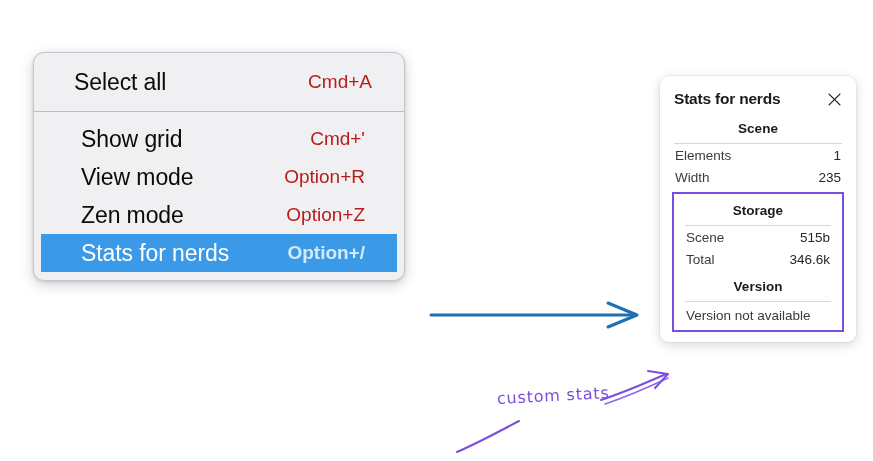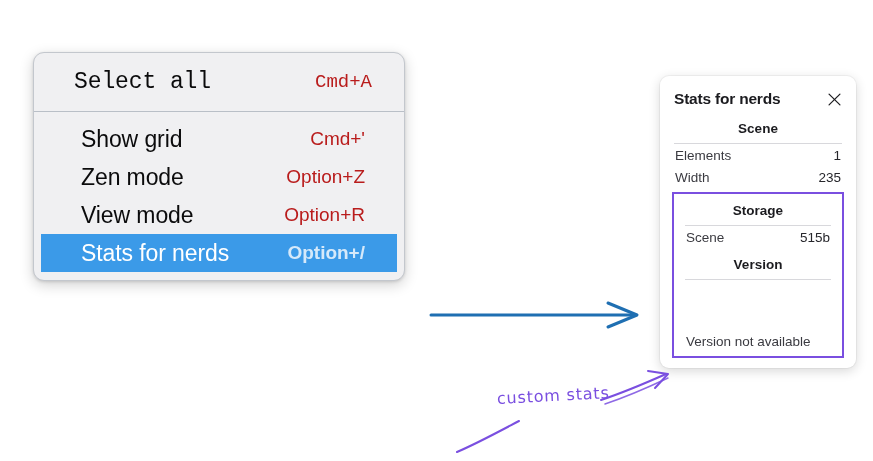--- a/index.html
+++ b/index.html
@@ -32,21 +32,21 @@
     background: #f0f0f2;
     border-radius: 11px;
     border: 1px solid #c3c7cd;
     box-shadow: 0 4px 14px rgba(0,0,0,0.18), 0 1px 3px rgba(0,0,0,0.12);
     overflow: hidden;
     box-sizing: border-box;
   }
   .menu-section {
     padding: 8px 7px;
   }
-  .menu-section.section-top { padding: 10px 0 10px; font-family: Liberation Mono, monospace; }
+  .menu-section.section-top { padding: 10px 0 10px; }
   .menu-divider {
     height: 1px;
     background: #b9bfc7;
     width: 100%;
   }
   .menu-item {
     display: flex;
     align-items: center;
     justify-content: space-between;
     padding: 5px 32px 5px 40px;
@@ -130,21 +130,20 @@
     margin: 4px 0 0 0;
     padding: 0 9px 6px;
     box-sizing: border-box;
   }
   #custom-stats-box .sec-heading { }
   .version-text {
     font-size: 13.5px;
     color: #3a3a40;
     padding: 6px 3px 1px;
     white-space: nowrap;
-    margin-top: 48px;
   }
 
   
   #annotations {
     position: absolute;
     inset: 0;
     pointer-events: none;
   }
   #annot-text {
     position: absolute;
@@ -174,26 +173,26 @@
     </div>
 
     <div class="menu-divider"></div>
 
     <div class="menu-section">
       <div class="menu-item">
         <span class="mi-label">Show grid</span>
         <span class="mi-shortcut">Cmd+'</span>
       </div>
       <div class="menu-item">
+        <span class="mi-label">View mode</span>
+        <span class="mi-shortcut">Option+R</span>
+      </div>
+      <div class="menu-item">
         <span class="mi-label">Zen mode</span>
         <span class="mi-shortcut">Option+Z</span>
-      </div>
-      <div class="menu-item">
-        <span class="mi-label">View mode</span>
-        <span class="mi-shortcut">Option+R</span>
       </div>
       <div class="menu-item selected">
         <span class="mi-label">Stats for nerds</span>
         <span class="mi-shortcut">Option+/</span>
       </div>
     </div>
 
   </div>
 
   <div id="stats-card">
@@ -220,20 +219,24 @@
       </div>
 
       <div id="custom-stats-box">
 
         <div class="sec-heading">Storage</div>
         <div class="hr"></div>
         <div class="stat-row">
           <span class="sl">Scene</span>
           <span class="sv">515b</span>
         </div>
+        <div class="stat-row">
+          <span class="sl">Total</span>
+          <span class="sv">346.6k</span>
+        </div>
 
         <div class="sec-heading">Version</div>
         <div class="hr"></div>
         <div class="version-text">Version not available</div>
 
       </div>
     </div>
   </div>
 
   <svg id="annotations" viewBox="0 0 873 461">

